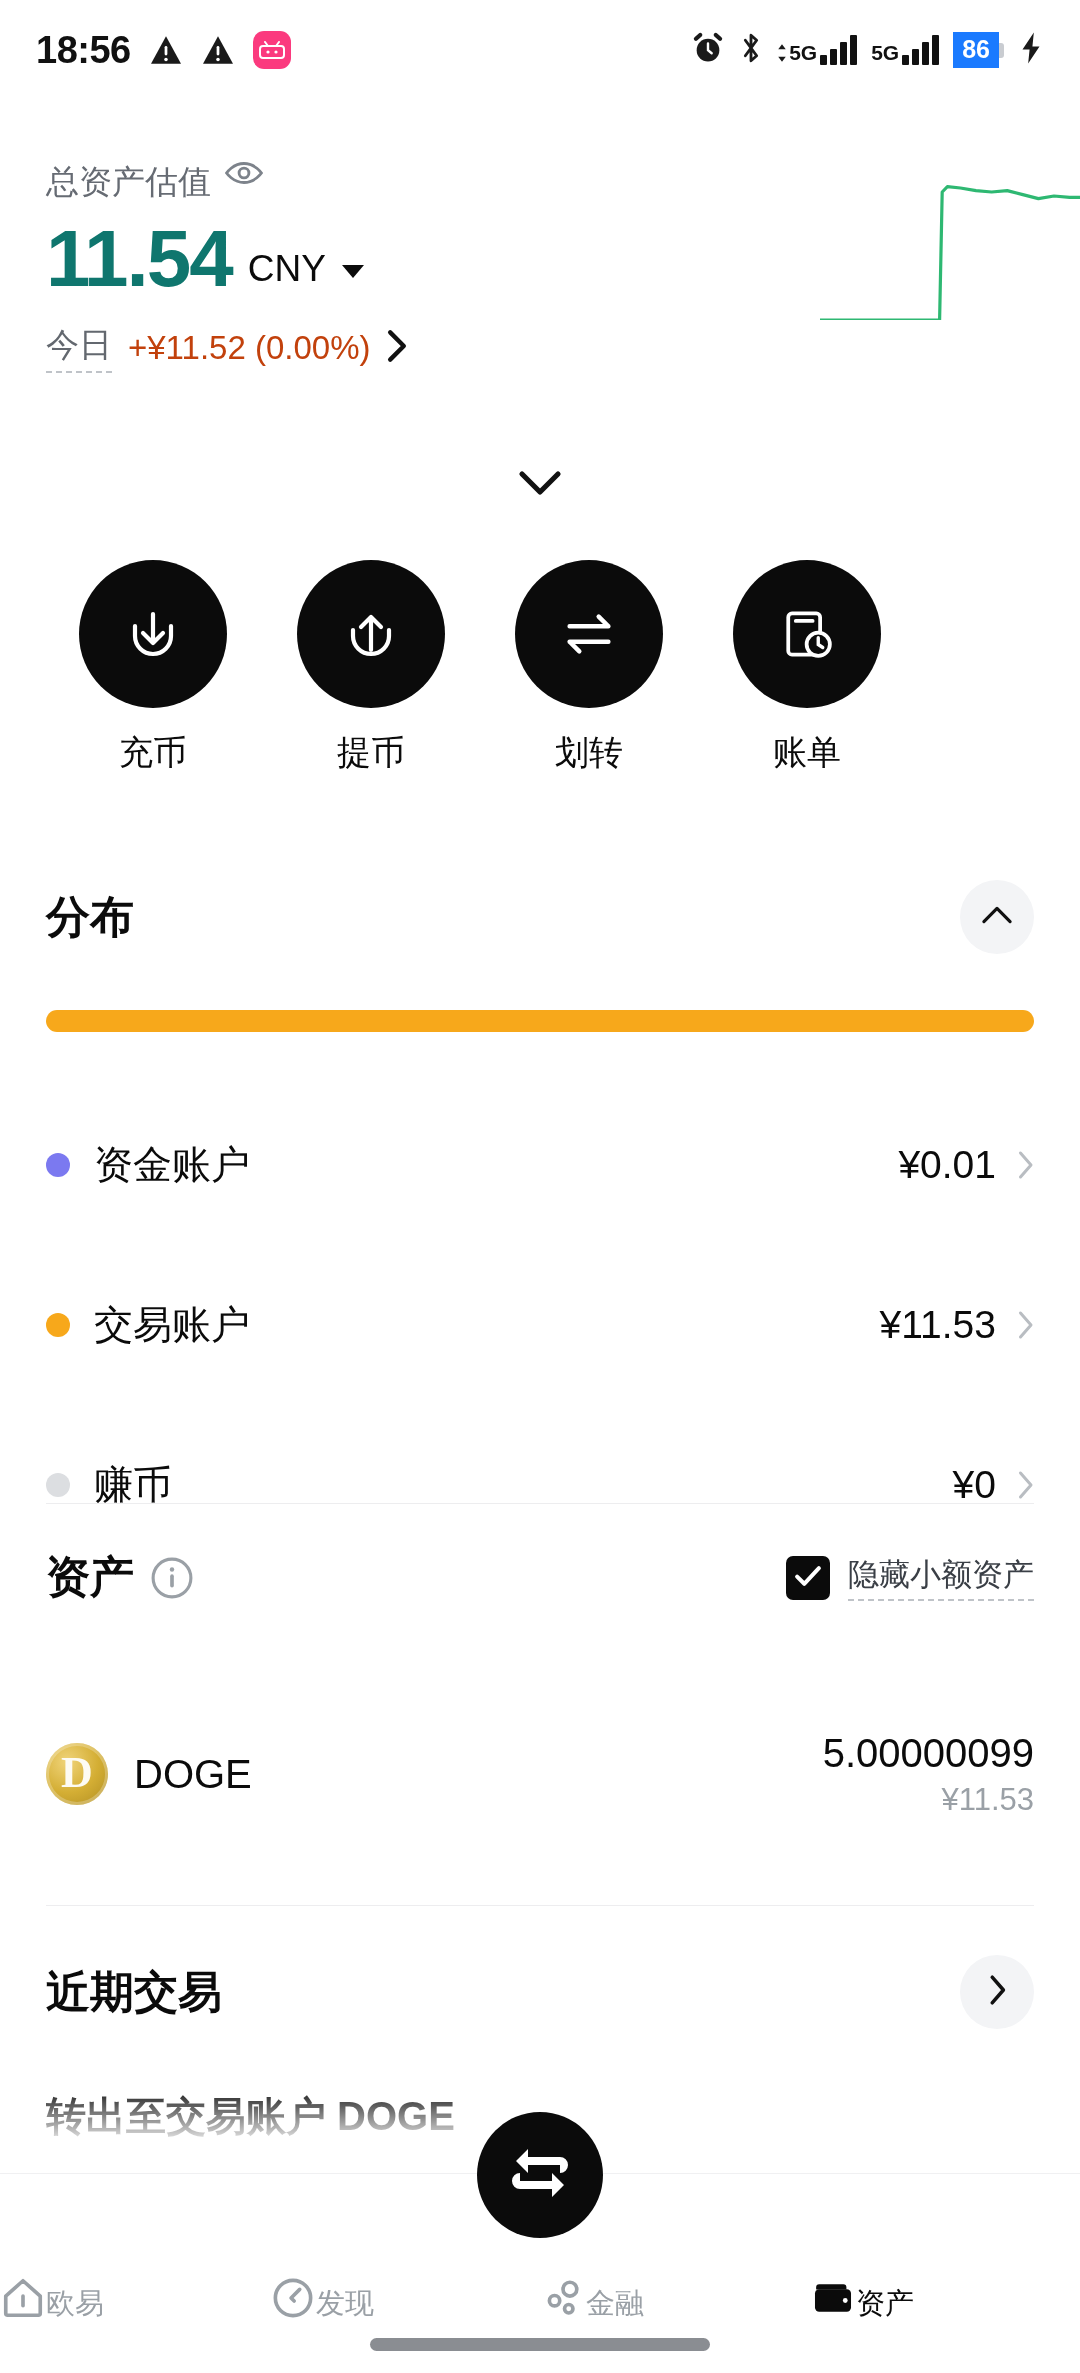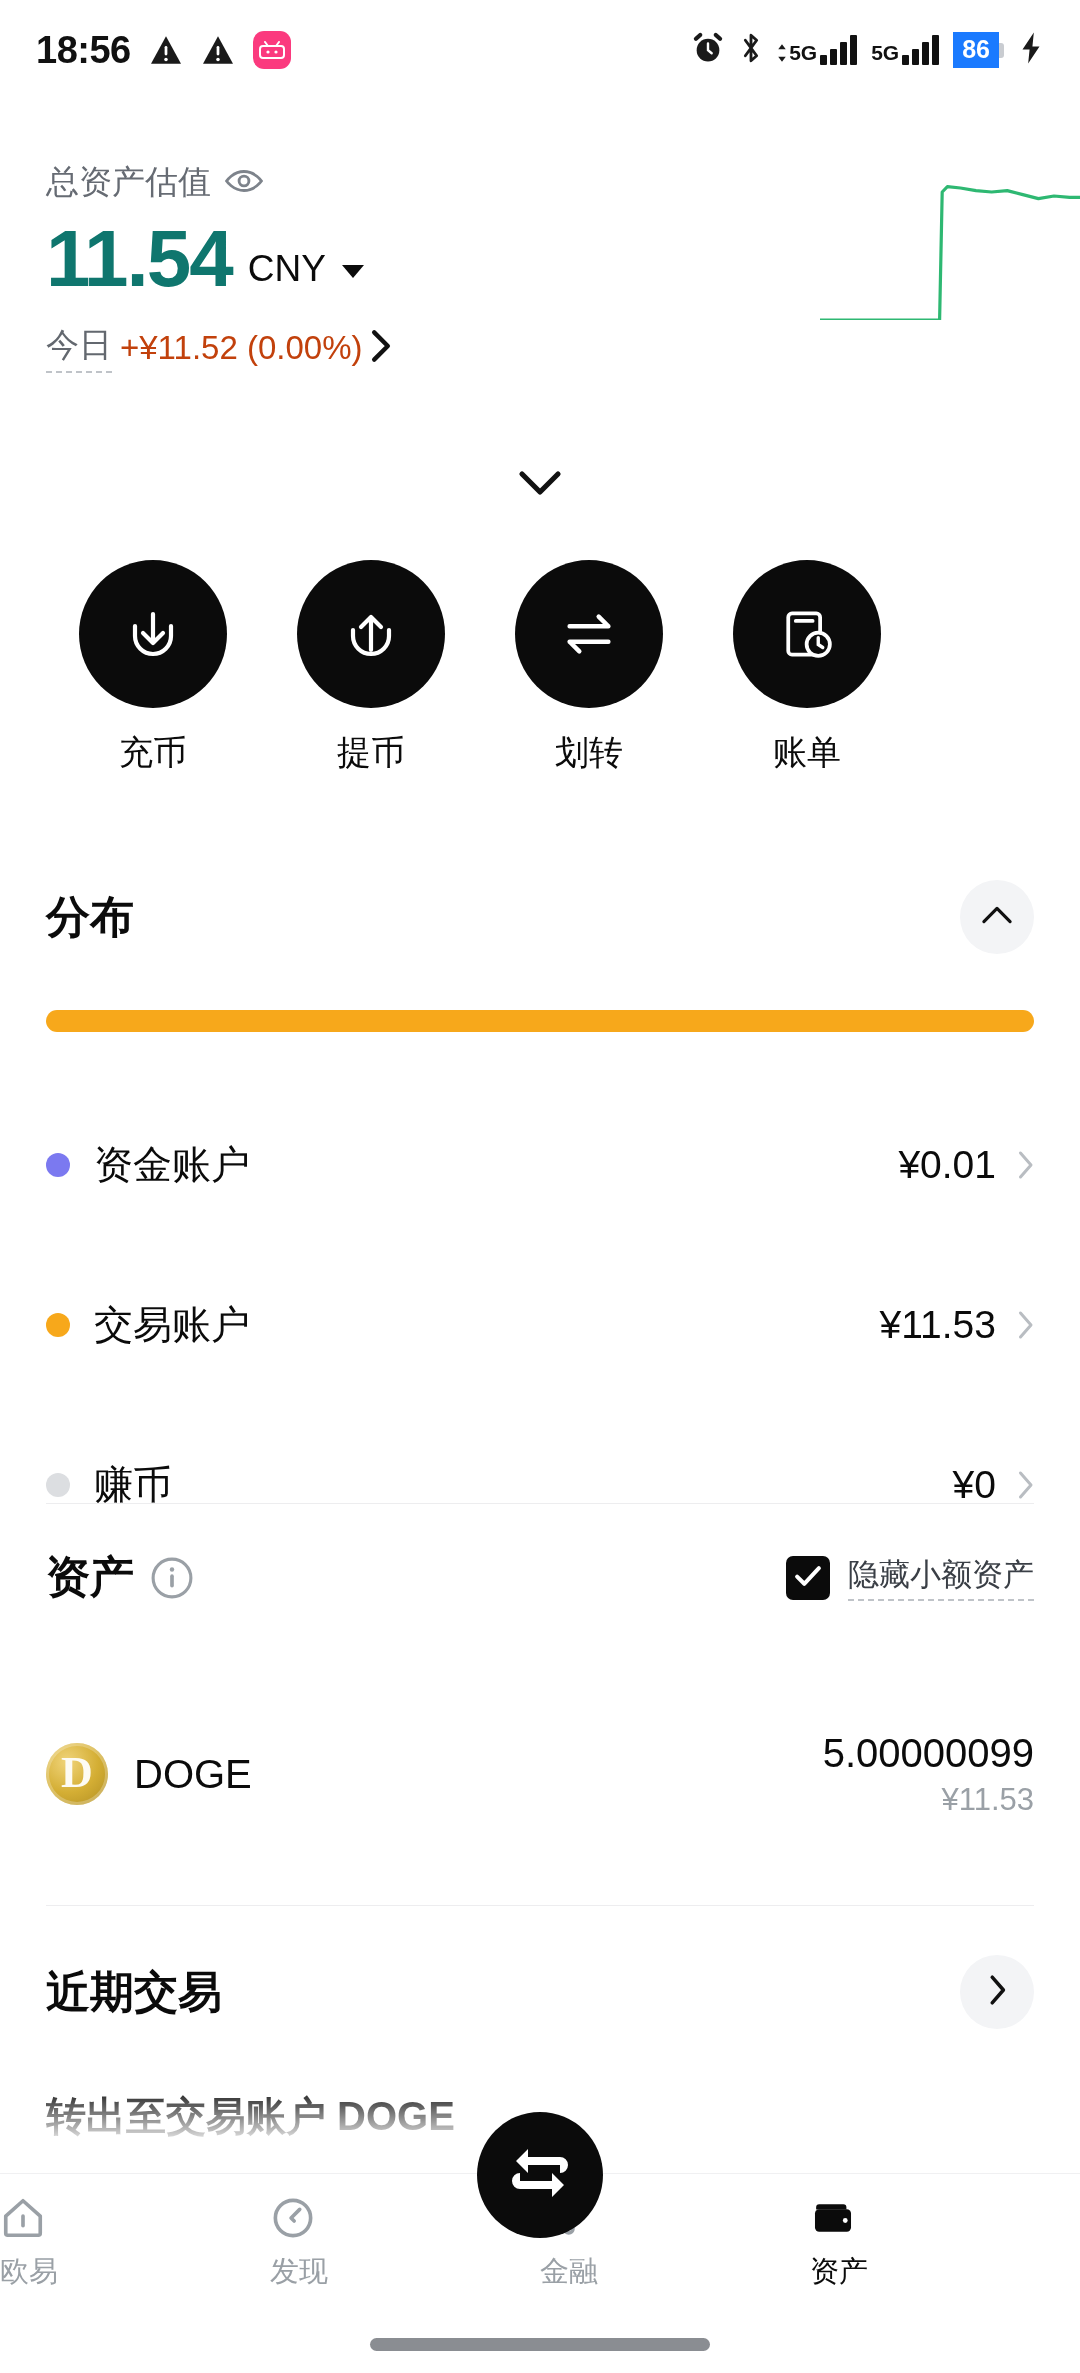--- a/index.html
+++ b/index.html
@@ -34,30 +34,30 @@
   .bars i:nth-child(2){ height:16px; }
   .bars i:nth-child(3){ height:23px; }
   .bars i:nth-child(4){ height:30px; }
   .batt { display:flex; align-items:center; }
   .batt-body { background:#1a7aff; color:#fff; font-size:25px; font-weight:700;
                padding:2px 9px; border-radius:0; line-height:1.25; }
   .batt-cap { width:5px; height:15px; background:#c9ccd1; border-radius:0 3px 3px 0; }
 
   
   .balance { position:absolute; top:160px; left:46px; width:990px; }
-  .bal-label-row { display:flex; align-items:center; gap:14px; }
+  .bal-label-row { display:flex; align-items:flex-start; gap:14px; }
   .bal-label { font-size:33px; color:#666b73; }
   .bal-amount-row { display:flex; align-items:flex-end; gap:16px; margin-top:16px; }
   .bal-amount { font-size:80px; font-weight:700; color:#0f766e; letter-spacing:-2px;
                 line-height:0.95; }
   .bal-cur { font-size:37px; color:#0b0b0b; font-weight:400; padding-bottom:7px; }
   .bal-caret { width:0;height:0;border-left:11px solid transparent;
                border-right:11px solid transparent;border-top:13px solid #0b0b0b;
                margin-bottom:19px; }
-  .bal-change-row { display:flex; align-items:center; gap:8px; margin-top:26px; }
+  .bal-change-row { display:flex; align-items:center; gap:16px; margin-top:26px; }
   .bal-today { font-size:33px; color:#63686f;
                border-bottom:2px dashed #bfc3c8; padding-bottom:3px; }
   .bal-delta { font-size:33px; color:#c2410c; font-weight:500; }
 
   
   .spark { position:absolute; top:180px; right:0px; width:260px; height:140px; }
 
   
   .expand-chev { position:absolute; top:470px; left:0; width:1080px;
                  display:flex; justify-content:center; }
@@ -118,21 +118,21 @@
             overflow:hidden; }
   .tx-cut span { font-size:40px; font-weight:700; color:#0b0b0b;
                  display:block; margin-top:-6px; }
   .fade-mask { position:absolute; top:2085px; left:0; width:1080px; height:86px;
                background:linear-gradient(to bottom, rgba(255,255,255,0) 0%, #ffffff 72%); }
 
   
   .navbar { position:absolute; bottom:0; left:0; width:1080px; height:200px;
             background:#fff; border-top:1px solid #f0f0f2; }
   .nav-items { display:flex; height:150px; padding-top:18px; }
-  .nav-item { flex:1; display:flex; flex-direction:column; align-items:flex-start; gap:8px; }
+  .nav-item { flex:1; display:flex; flex-direction:row; align-items:flex-end; gap:0; }
   .nav-ic { height:52px; display:flex; align-items:center; justify-content:center; }
   .nav-label { font-size:29px; color:#9aa0a6; }
   .nav-item.active .nav-label { color:#0b0b0b; }
   .fab { position:absolute; left:50%; transform:translateX(-50%); top:-62px;
          width:126px; height:126px; border-radius:50%; background:#0b0b0b;
          display:flex; align-items:center; justify-content:center; z-index:5; }
   .home-ind { position:absolute; bottom:22px; left:50%; transform:translateX(-50%);
               width:340px; height:13px; border-radius:7px; background:#8a8d92; }
 </style>
 </head>

